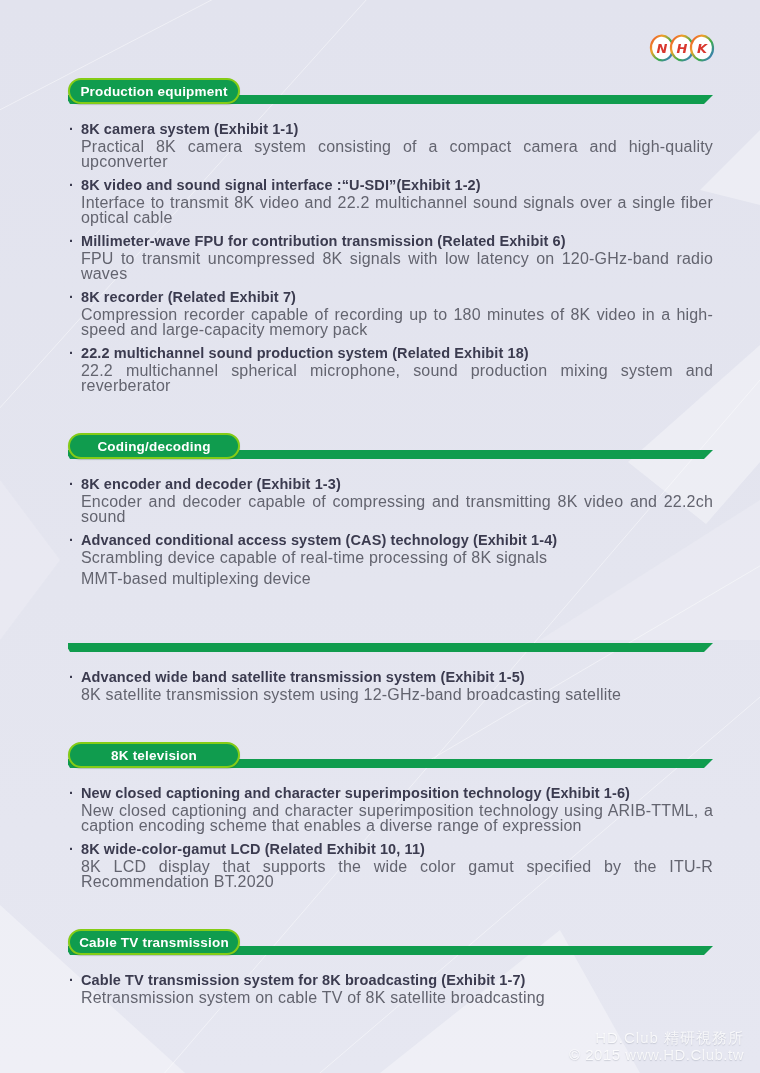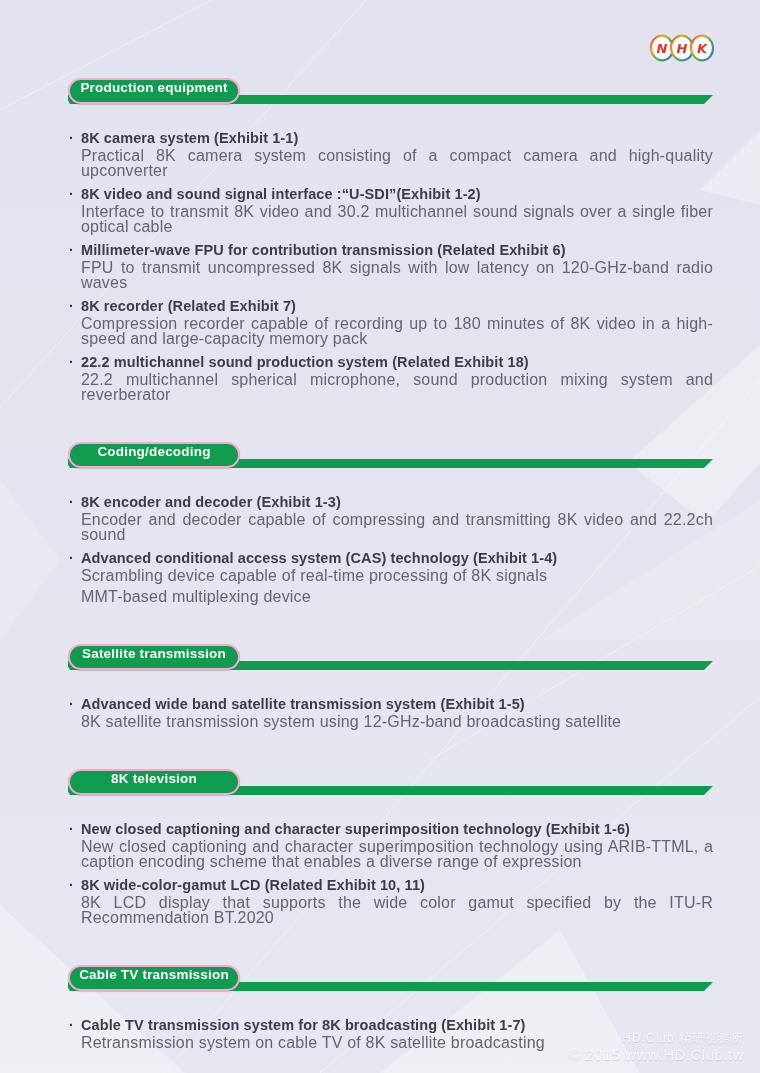--- a/index.html
+++ b/index.html
@@ -29,30 +29,30 @@
   .section{position:relative;margin:0 47px 40px 68px;}
   .header{position:relative;height:26px;}
   .bar{
     position:absolute;left:0;top:17px;width:100%;height:9px;
     background:var(--green);
     clip-path:polygon(0 0,100% 0,calc(100% - 9px) 100%,2px 100%,0 60%);
   }
   .pill{
     position:absolute;left:0;top:0;height:26px;width:172px;
     background:var(--green);
-    border:2px solid #f9a8d4;
+    border:2px solid #84cc16;
     border-radius:14px;
-    display:flex;align-items:flex-start;justify-content:center;
+    display:flex;align-items:center;justify-content:center;
     box-shadow:0 1px 1px rgba(40,80,60,0.25);
   }
   .pill-label{
     color:#ffffff;font-size:13.5px;font-weight:bold;letter-spacing:0.2px;
     white-space:nowrap;
   }
-  .items{margin-top:24px;}
+  .items{margin-top:15px;}
   .item{margin-bottom:6px;}
   .item-title{
     position:relative;
     font-size:14.5px;font-weight:bold;color:var(--title);
     line-height:20px;padding-left:13px;letter-spacing:0.1px;
     white-space:nowrap;
   }
   .item-title::before{
     content:"\00B7";
     position:absolute;left:1px;top:0;
@@ -63,21 +63,21 @@
     font-size:16px;color:var(--desc);
     line-height:15px;letter-spacing:0.2px;
     text-align:justify;
     max-width:632px;
   }
   .watermark{
     position:absolute;right:16px;bottom:11px;
     text-align:right;color:var(--wm);
     text-shadow:0 1px 1px rgba(140,145,160,0.35);
   }
-  .wm-line1{font-size:12px;letter-spacing:1px;line-height:18px;}
+  .wm-line1{font-size:15px;letter-spacing:1px;line-height:18px;}
   .wm-line2{font-size:15px;letter-spacing:0.5px;line-height:15px;}
 </style>
 </head>
 <body>
 
 <svg class="bg-pattern" viewBox="0 0 760 1073" xmlns="http://www.w3.org/2000/svg">
   <g stroke="rgba(255,255,255,0.45)" stroke-width="1" fill="none">
     <path d="M -10 115 L 250 -20"></path>
     <path d="M -20 430 L 420 -60"></path>
     <path d="M 300 1090 L 780 680"></path>
@@ -125,21 +125,21 @@
       </div>
     </div>
     <div class="items">
   <div class="item">
     <div class="item-title">8K camera system (Exhibit 1-1)</div>
     <div class="item-desc">Practical 8K camera system consisting of a compact camera and high-quality upconverter</div>
   </div>
 
   <div class="item">
     <div class="item-title">8K video and sound signal interface :“U-SDI”(Exhibit 1-2)</div>
-    <div class="item-desc">Interface to transmit 8K video and 30.2 multichannel sound signals over a single fiber optical cable</div>
+    <div class="item-desc">Interface to transmit 8K video and 22.2 multichannel sound signals over a single fiber optical cable</div>
   </div>
 
   <div class="item">
     <div class="item-title">Millimeter-wave FPU for contribution transmission (Related Exhibit 6)</div>
     <div class="item-desc">FPU to transmit uncompressed 8K signals with low latency on 120-GHz-band radio waves</div>
   </div>
 
   <div class="item">
     <div class="item-title">8K recorder (Related Exhibit 7)</div>
     <div class="item-desc">Compression recorder capable of recording up to 180 minutes of 8K video in a high-speed and large-capacity memory pack</div>
@@ -172,23 +172,20 @@
 
   <div class="item">
     <div class="item-desc">MMT-based multiplexing device</div>
   </div>
 </div>
   </section>
 
   <section class="section">
     <div class="header">
       <div class="bar"></div>
-      <div class="pill">
-        <span class="pill-label">Satellite transmission</span>
-      </div>
     </div>
     <div class="items">
   <div class="item">
     <div class="item-title">Advanced wide band satellite transmission system (Exhibit 1-5)</div>
     <div class="item-desc">8K satellite transmission system using 12-GHz-band broadcasting satellite</div>
   </div>
 </div>
   </section>
 
   <section class="section">

